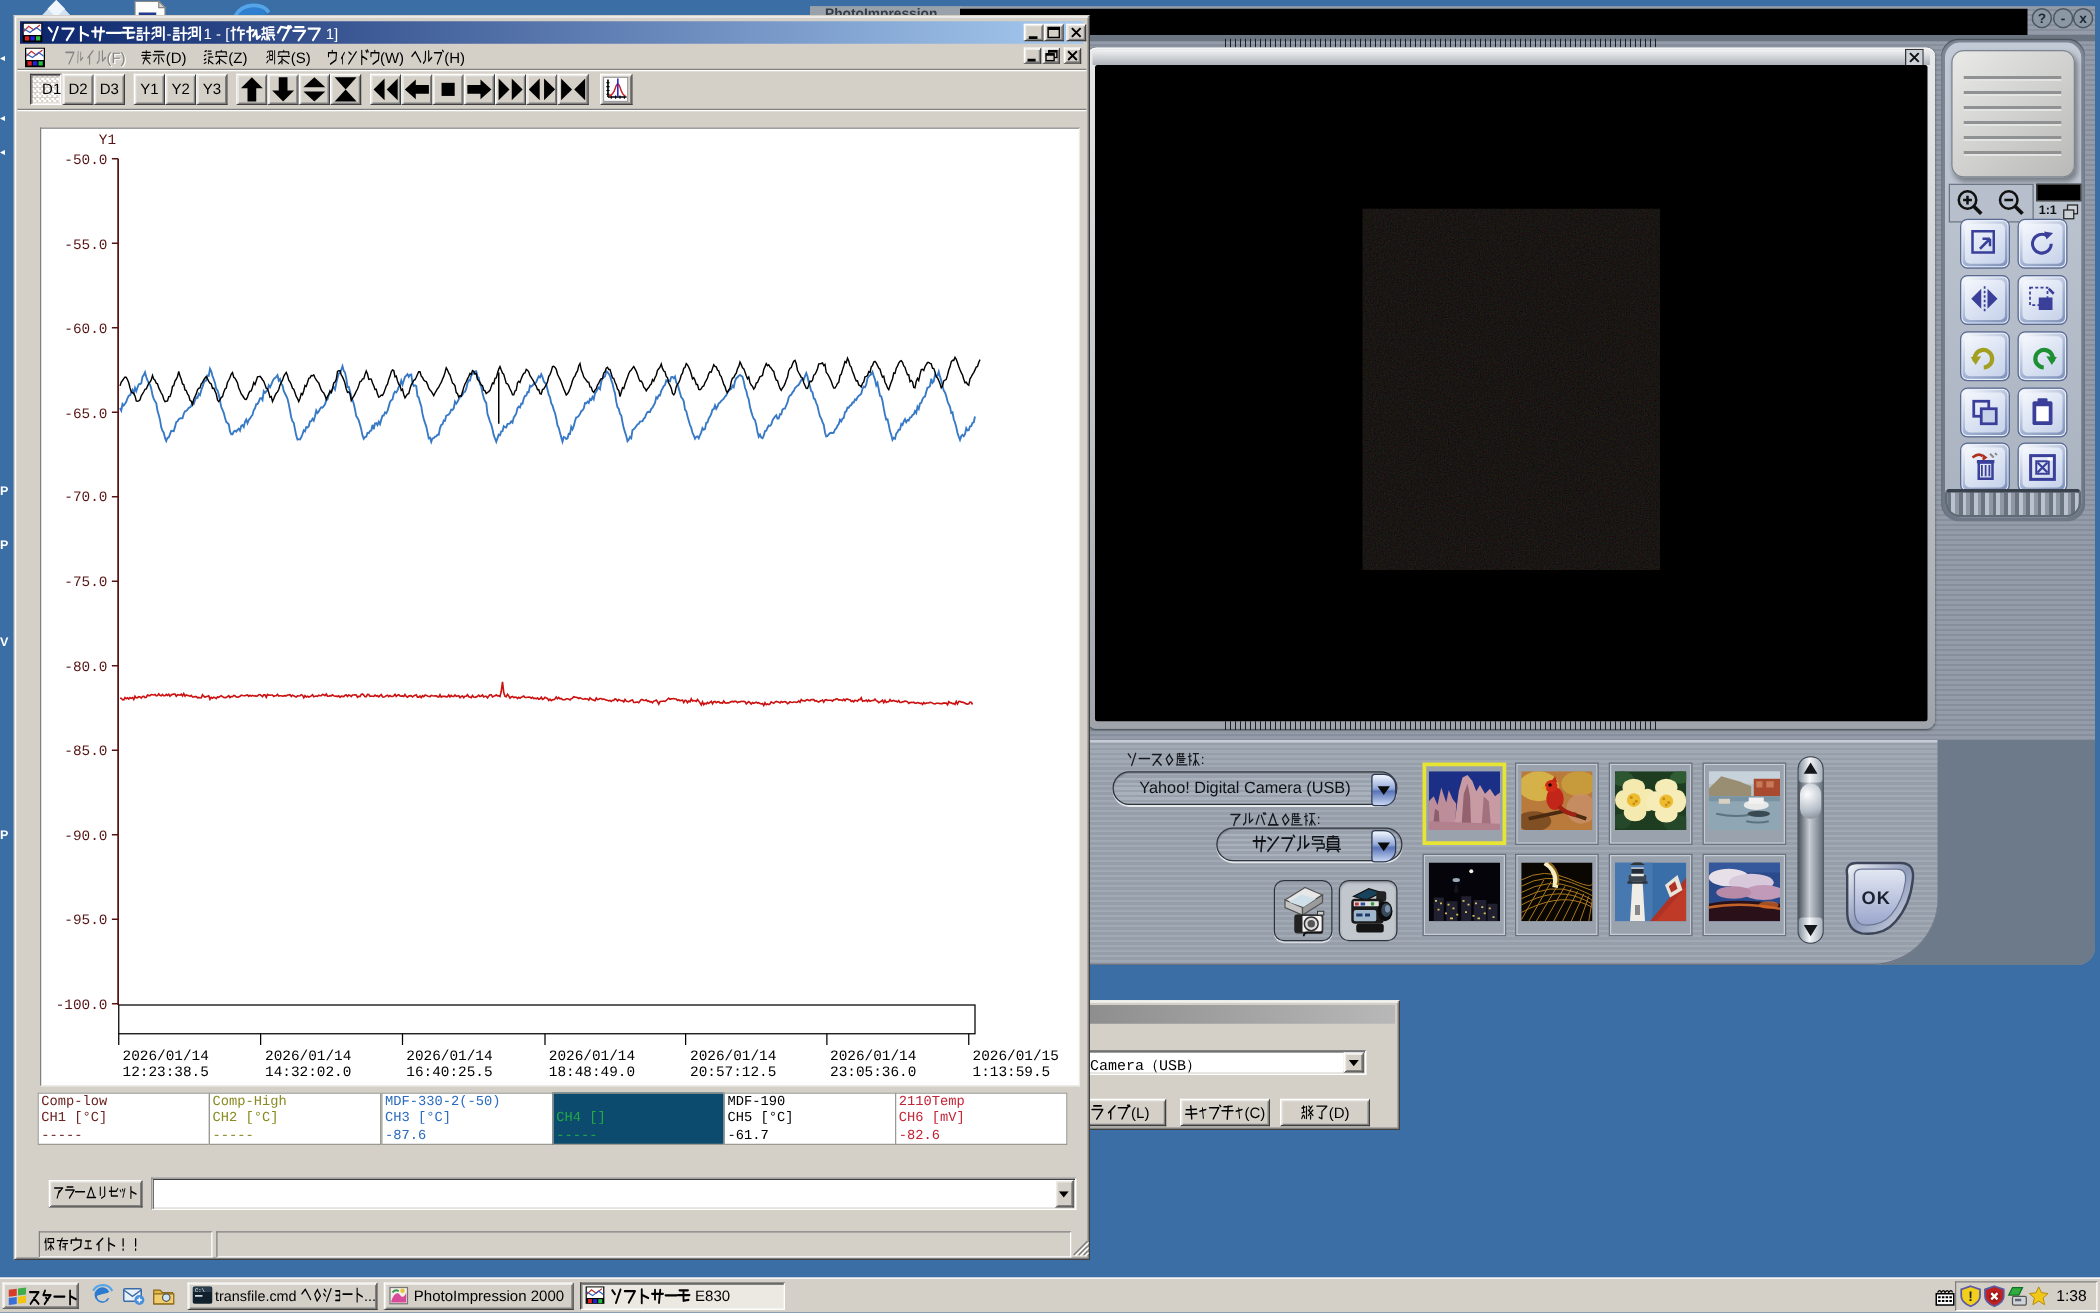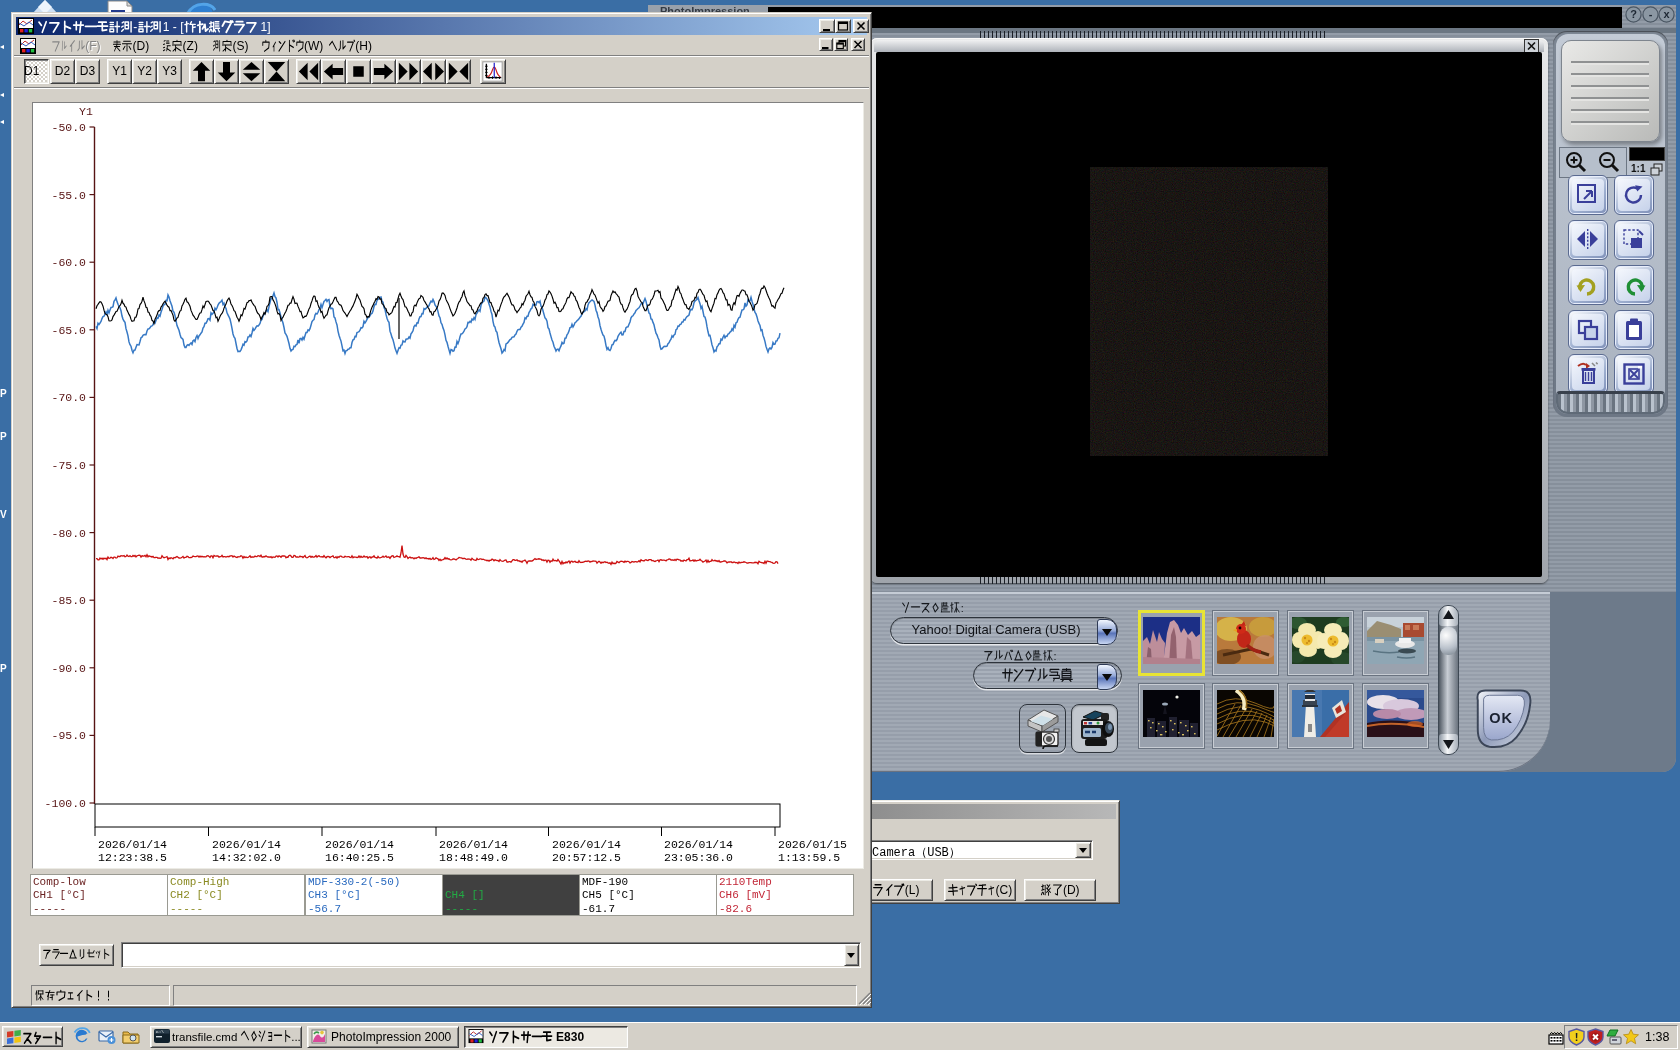--- a/index.html
+++ b/index.html
@@ -607,21 +607,21 @@
       <rect x="2.8" y="5" width="6.5" height="5.5" fill="#d4d0c8" stroke="#000" stroke-width="1.1"></rect>
       <rect x="2.8" y="5" width="6.5" height="1.6" fill="#000"></rect>
     </svg>
     <div class="abs b3" style="left:839px;top:25px;width:14px;height:13px"></div>
     <svg class="ico" style="left:839px;top:25px" width="14" height="13" viewBox="0 0 14 13">
       <path d="M3.5 3 L10.5 10 M10.5 3 L3.5 10" stroke="#000" stroke-width="1.5"></path>
     </svg>
     <div class="abs" style="left:2px;top:42px;width:855px;height:2px;border-top:1px solid #808080;border-bottom:1px solid #fff"></div>
     <div class="abs" style="left:2px;top:74px;width:855px;height:2px;border-top:1px solid #808080;border-bottom:1px solid #fff"></div>
     <div class="abs b3p" style="left:12px;top:46px;width:25px;height:25px;background:conic-gradient(#fff 25%,#d4d0c8 0 50%,#fff 0 75%,#d4d0c8 0) 0 0/4px 4px;"></div>
-    <div class="abs" style="left:12px;top:46px;width:25px;height:25px;text-align:left;font-size:12px;color:#000;padding-top:5px">D1</div>
+    <div class="abs" style="left:12px;top:46px;width:25px;height:25px;text-align:right;font-size:12px;color:#000;padding-top:5px">D1</div>
     <div class="abs b3" style="left:38px;top:46px;width:25px;height:25px;"></div>
     <div class="abs" style="left:38px;top:46px;width:25px;height:25px;text-align:center;font-size:12px;color:#000;padding-top:5px">D2</div>
     <div class="abs b3" style="left:63px;top:46px;width:25px;height:25px;"></div>
     <div class="abs" style="left:63px;top:46px;width:25px;height:25px;text-align:center;font-size:12px;color:#000;padding-top:5px">D3</div>
     <div class="abs b3" style="left:95px;top:46px;width:25px;height:25px;"></div>
     <div class="abs" style="left:95px;top:46px;width:25px;height:25px;text-align:center;font-size:12px;color:#000;padding-top:5px">Y1</div>
     <div class="abs b3" style="left:120px;top:46px;width:25px;height:25px;"></div>
     <div class="abs" style="left:120px;top:46px;width:25px;height:25px;text-align:center;font-size:12px;color:#000;padding-top:5px">Y2</div>
     <div class="abs b3" style="left:145px;top:46px;width:25px;height:25px;"></div>
     <div class="abs" style="left:145px;top:46px;width:25px;height:25px;text-align:center;font-size:12px;color:#000;padding-top:5px">Y3</div>
@@ -739,22 +739,22 @@
       <path d="M64,456.6L65,456.6L66,457.8L67,457.9L68,456.1L69,457.0L70,456.2L71,457.3L72,456.1L73,456.7L74,456.1L75,457.6L76,455.0L77,456.3L78,456.1L79,455.3L80,455.6L81,456.5L82,455.2L83,455.1L84,456.1L85,455.8L86,454.1L87,454.5L88,454.5L89,453.7L90,453.8L91,454.0L92,453.6L93,454.7L94,454.5L95,453.0L96,454.2L97,454.6L98,453.6L99,454.6L100,454.6L101,453.5L102,454.3L103,453.4L104,454.9L105,453.9L106,453.5L107,453.2L108,453.3L109,455.1L110,453.8L111,454.0L112,454.1L113,453.4L114,454.8L115,452.8L116,454.9L117,453.9L118,454.4L119,454.5L120,455.1L121,454.3L122,455.6L123,455.5L124,455.3L125,455.3L126,456.3L127,455.9L128,456.4L129,456.2L130,453.8L131,455.0L132,455.8L133,455.3L134,455.0L135,454.6L136,457.5L137,455.9L138,456.6L139,455.7L140,456.1L141,456.9L142,455.5L143,455.8L144,455.1L145,454.6L146,455.3L147,456.0L148,456.1L149,455.9L150,455.3L151,454.5L152,456.0L153,455.3L154,455.4L155,454.3L156,454.6L157,455.6L158,455.7L159,455.5L160,455.1L161,454.1L162,454.4L163,454.6L164,454.6L165,454.2L166,453.9L167,455.1L168,454.2L169,454.9L170,454.3L171,454.8L172,454.7L173,454.9L174,454.8L175,453.8L176,453.6L177,454.4L178,455.4L179,453.9L180,453.9L181,455.8L182,453.5L183,454.1L184,454.2L185,454.0L186,454.0L187,455.1L188,454.6L189,454.6L190,453.4L191,454.9L192,454.6L193,454.6L194,455.0L195,454.7L196,454.5L197,454.7L198,454.0L199,453.9L200,453.7L201,455.1L202,454.1L203,454.6L204,455.2L205,455.6L206,454.7L207,454.8L208,454.6L209,453.7L210,454.2L211,456.2L212,454.5L213,455.6L214,455.0L215,455.6L216,455.3L217,454.7L218,453.8L219,455.4L220,455.0L221,454.8L222,455.1L223,454.1L224,454.6L225,454.6L226,453.6L227,453.8L228,454.5L229,453.2L230,455.0L231,455.0L232,454.5L233,454.7L234,453.8L235,454.7L236,455.0L237,454.9L238,455.2L239,454.6L240,455.8L241,454.9L242,455.1L243,455.3L244,454.1L245,453.9L246,455.1L247,453.9L248,454.3L249,455.2L250,454.0L251,454.0L252,453.9L253,454.0L254,455.8L255,455.0L256,455.2L257,453.5L258,453.2L259,454.0L260,455.3L261,455.4L262,453.5L263,453.6L264,455.1L265,454.8L266,455.0L267,455.1L268,454.1L269,454.8L270,454.5L271,455.5L272,454.5L273,453.6L274,455.5L275,455.8L276,455.3L277,454.5L278,454.1L279,455.3L280,454.4L281,455.1L282,455.2L283,454.7L284,453.5L285,455.1L286,454.1L287,453.8L288,454.7L289,454.9L290,454.7L291,455.2L292,453.6L293,455.1L294,455.8L295,454.7L296,454.5L297,454.7L298,455.6L299,454.7L300,454.3L301,453.8L302,455.7L303,455.7L304,454.8L305,456.1L306,454.6L307,455.3L308,454.1L309,454.2L310,454.9L311,455.2L312,455.3L313,454.3L314,454.6L315,454.8L316,454.7L317,454.7L318,455.4L319,455.6L320,453.8L321,455.7L322,455.0L323,455.1L324,455.1L325,455.5L326,455.4L327,454.0L328,455.5L329,454.3L330,455.2L331,455.1L332,454.0L333,455.0L334,454.8L335,454.6L336,456.2L337,455.1L338,454.8L339,456.1L340,455.0L341,455.0L342,453.8L343,455.4L344,455.7L345,456.2L346,454.4L347,455.7L348,455.9L349,455.5L350,455.1L351,454.1L352,455.2L353,454.8L354,454.0L355,455.5L356,455.0L357,455.0L358,456.3L359,454.8L360,453.9L361,453.8L362,455.5L363,455.0L364,454.7L365,453.9L366,454.7L367,454.6L368,455.2L369,451.0L370,443.5L371,452.0L372,455.1L373,455.4L374,453.4L375,454.7L376,456.5L377,455.5L378,455.1L379,456.0L380,455.7L381,455.8L382,456.9L383,455.8L384,456.5L385,455.7L386,455.4L387,454.8L388,456.0L389,456.0L390,455.8L391,455.7L392,455.8L393,456.6L394,455.8L395,456.8L396,456.5L397,457.1L398,456.3L399,457.4L400,457.0L401,455.7L402,457.5L403,457.0L404,455.8L405,456.4L406,456.8L407,458.4L408,457.3L409,458.5L410,457.8L411,457.7L412,457.2L413,455.6L414,457.0L415,456.0L416,457.0L417,456.8L418,457.7L419,457.8L420,457.7L421,457.0L422,457.0L423,457.3L424,457.9L425,457.0L426,456.5L427,455.4L428,455.7L429,455.8L430,456.2L431,456.8L432,456.2L433,456.7L434,457.2L435,457.4L436,456.9L437,457.1L438,457.2L439,458.2L440,456.3L441,457.2L442,457.8L443,458.1L444,458.5L445,456.4L446,457.6L447,457.4L448,456.8L449,456.8L450,457.5L451,457.2L452,457.5L453,458.2L454,458.2L455,458.7L456,458.3L457,459.2L458,458.2L459,458.3L460,457.0L461,457.6L462,458.8L463,457.7L464,458.2L465,458.6L466,458.5L467,459.5L468,457.6L469,458.8L470,459.2L471,459.4L472,458.8L473,458.2L474,458.0L475,460.0L476,460.0L477,459.7L478,459.6L479,460.1L480,458.8L481,457.7L482,457.6L483,458.3L484,458.4L485,457.8L486,459.0L487,458.7L488,459.5L489,459.3L490,460.2L491,458.9L492,458.6L493,458.1L494,459.3L495,461.3L496,459.3L497,459.0L498,459.0L499,458.9L500,459.1L501,458.4L502,457.4L503,456.5L504,457.4L505,457.1L506,457.0L507,456.8L508,457.2L509,457.2L510,458.3L511,457.8L512,458.7L513,458.2L514,458.1L515,460.1L516,458.3L517,458.4L518,460.2L519,458.8L520,459.4L521,457.1L522,458.8L523,458.4L524,458.6L525,459.2L526,457.5L527,458.9L528,460.3L529,462.0L530,459.5L531,461.8L532,460.6L533,461.1L534,459.9L535,460.8L536,459.8L537,459.0L538,461.1L539,459.4L540,459.2L541,460.2L542,459.5L543,459.3L544,460.3L545,460.2L546,460.6L547,458.8L548,460.2L549,460.5L550,460.2L551,460.4L552,459.8L553,459.3L554,459.1L555,459.5L556,458.9L557,459.1L558,460.1L559,459.4L560,459.6L561,459.0L562,459.2L563,459.1L564,459.3L565,461.1L566,460.1L567,459.3L568,460.1L569,461.2L570,460.1L571,460.7L572,460.2L573,459.7L574,460.5L575,460.2L576,460.9L577,461.2L578,460.8L579,462.4L580,460.2L581,461.7L582,461.1L583,461.7L584,461.2L585,459.5L586,460.1L587,460.6L588,459.7L589,459.1L590,459.4L591,459.7L592,460.3L593,459.2L594,459.9L595,459.4L596,459.3L597,459.7L598,461.0L599,460.4L600,459.4L601,459.8L602,460.0L603,459.6L604,459.6L605,460.0L606,459.7L607,458.7L608,459.8L609,457.7L610,458.5L611,458.6L612,458.9L613,458.0L614,457.7L615,458.3L616,458.5L617,457.7L618,457.7L619,457.7L620,458.8L621,458.5L622,459.2L623,459.6L624,458.9L625,458.5L626,458.0L627,459.7L628,457.9L629,457.7L630,458.4L631,458.2L632,458.2L633,458.3L634,458.9L635,457.8L636,457.7L637,457.0L638,457.2L639,458.1L640,457.8L641,458.0L642,458.4L643,457.4L644,458.5L645,457.2L646,457.3L647,457.8L648,457.8L649,459.2L650,458.6L651,459.4L652,458.1L653,458.5L654,459.0L655,457.7L656,457.7L657,456.2L658,459.0L659,458.6L660,458.7L661,458.0L662,459.2L663,458.0L664,459.0L665,458.6L666,458.4L667,458.4L668,457.2L669,458.5L670,459.0L671,460.1L672,459.5L673,459.0L674,458.1L675,460.2L676,458.3L677,460.0L678,459.4L679,459.3L680,457.7L681,458.9L682,458.7L683,458.3L684,459.0L685,458.8L686,459.6L687,458.5L688,460.0L689,460.0L690,459.5L691,459.3L692,458.9L693,459.0L694,459.5L695,460.8L696,460.1L697,459.9L698,460.0L699,459.7L700,460.6L701,460.5L702,460.0L703,460.3L704,460.8L705,460.5L706,461.5L707,460.0L708,461.0L709,460.5L710,460.4L711,460.4L712,459.8L713,460.0L714,460.5L715,461.0L716,461.1L717,460.6L718,460.6L719,460.6L720,460.9L721,460.8L722,460.9L723,460.3L724,460.5L725,460.5L726,461.8L727,459.3L728,460.1L729,460.3L730,460.9L731,460.7L732,461.5L733,459.2L734,461.2L735,459.2L736,459.1L737,459.7L738,459.7L739,460.1L740,460.4L741,461.1L742,461.3L743,461.0L744,459.7L745,459.8L746,461.6" fill="none" stroke="#cc1111" stroke-width="1.3"></path>
     </svg>
     <div class="abs mono" style="left:18px;top:861px;width:138px;height:42px;background:#fff;border:1px solid #9a9a92;font-size:11px;line-height:13.4px;color:#6b2222;padding:1px 0 0 2px;white-space:pre">Comp-low
 CH1 [°C]
 -----</div>
     <div class="abs mono" style="left:155px;top:861px;width:138px;height:42px;background:#fff;border:1px solid #9a9a92;font-size:11px;line-height:13.4px;color:#8a8a22;padding:1px 0 0 2px;white-space:pre">Comp-High
 CH2 [°C]
 -----</div>
     <div class="abs mono" style="left:293px;top:861px;width:138px;height:42px;background:#fff;border:1px solid #9a9a92;font-size:11px;line-height:13.4px;color:#2a6abf;padding:1px 0 0 2px;white-space:pre">MDF-330-2(-50)
 CH3 [°C]
--56.7</div>
-    <div class="abs mono" style="left:430px;top:861px;width:138px;height:42px;background:#404040;border:1px solid #9a9a92;font-size:11px;line-height:13.4px;color:#22aa44;padding:1px 0 0 2px;white-space:pre">
+-87.6</div>
+    <div class="abs mono" style="left:430px;top:861px;width:138px;height:42px;background:#0c4a6e;border:1px solid #9a9a92;font-size:11px;line-height:13.4px;color:#22aa44;padding:1px 0 0 2px;white-space:pre">
 CH4 []
 -----</div>
     <div class="abs mono" style="left:567px;top:861px;width:138px;height:42px;background:#fff;border:1px solid #9a9a92;font-size:11px;line-height:13.4px;color:#000000;padding:1px 0 0 2px;white-space:pre">MDF-190
 CH5 [°C]
 -61.7</div>
     <div class="abs mono" style="left:704px;top:861px;width:138px;height:42px;background:#fff;border:1px solid #9a9a92;font-size:11px;line-height:13.4px;color:#c22636;padding:1px 0 0 2px;white-space:pre">2110Temp
 CH6 [mV]
 -82.6</div>
  <div class="abs b3 jp nw" style="left:27px;top:931px;width:75px;height:22px;font-size:10px;text-align:center;padding-top:4px;color:#000"><svg width="8" height="10" viewBox="0 0 100 100" preserveAspectRatio="none" style="display: inline-block; vertical-align: -0.13em; margin: 0px 0.4px; overflow: visible;">
         <path d="M8 14.000000000000002L90 14.000000000000002M88 14.000000000000002L52 52M54 36L34 94" stroke="currentColor" stroke-width="11" fill="none" stroke-linecap="round"></path>
@@ -879,21 +879,21 @@
       <svg width="16" height="15" viewBox="0 0 16 16">
 <rect x="0" y="0" width="16" height="15" fill="#000"></rect>
 <rect x="1" y="1" width="14" height="9" fill="#fff"></rect>
 <path d="M1 7 L5 3 L9 6 L14 2" stroke="#c03030" stroke-width="1" fill="none"></path>
 <path d="M1 5 L6 8 L11 4 L15 7" stroke="#3060c0" stroke-width="1" fill="none"></path>
 <rect x="2" y="11" width="3.4" height="3.4" fill="#e02020"></rect>
 <rect x="6.4" y="11" width="3.4" height="3.4" fill="#2020dd"></rect>
 <rect x="10.8" y="11" width="3.4" height="3.4" fill="#20c040"></rect>
       </svg>
     </div>
-    <div class="abs jp" style="left:488px;top:7px;width:136px;font-size:12px;font-weight:bold;color:#000;white-space:nowrap;overflow:hidden"><svg width="10" height="12" viewBox="0 0 100 100" preserveAspectRatio="none" style="display: inline-block; vertical-align: -0.13em; margin: 0px 0.4px; overflow: visible;">
+    <div class="abs jp" style="left:488px;top:7px;width:136px;font-size:12px;font-weight:normal;color:#000;white-space:nowrap;overflow:hidden"><svg width="10" height="12" viewBox="0 0 100 100" preserveAspectRatio="none" style="display: inline-block; vertical-align: -0.13em; margin: 0px 0.4px; overflow: visible;">
         <path d="M18 10L40 36M84 6L48 94" stroke="currentColor" stroke-width="15" fill="none" stroke-linecap="round"></path>
       </svg><svg width="10" height="12" viewBox="0 0 100 100" preserveAspectRatio="none" style="display: inline-block; vertical-align: -0.13em; margin: 0px 0.4px; overflow: visible;">
         <path d="M8 16L90 16M90 16L40 92" stroke="currentColor" stroke-width="15" fill="none" stroke-linecap="round"></path>
       </svg><svg width="10" height="12" viewBox="0 0 100 100" preserveAspectRatio="none" style="display: inline-block; vertical-align: -0.13em; margin: 0px 0.4px; overflow: visible;">
         <path d="M34 4L34 96M34 40L86 62" stroke="currentColor" stroke-width="15" fill="none" stroke-linecap="round"></path>
       </svg><svg width="10" height="12" viewBox="0 0 100 100" preserveAspectRatio="none" style="display: inline-block; vertical-align: -0.13em; margin: 0px 0.4px; overflow: visible;">
         <path d="M6 34L94 34M30 8L30 72M72 8L62 94" stroke="currentColor" stroke-width="15" fill="none" stroke-linecap="round"></path>
       </svg><svg width="10" height="12" viewBox="0 0 100 100" preserveAspectRatio="none" style="display: inline-block; vertical-align: -0.13em; margin: 0px 0.4px; overflow: visible;">
         <path d="M4 44L96 44" stroke="currentColor" stroke-width="15" fill="none" stroke-linecap="round"></path>
       </svg><svg width="10" height="12" viewBox="0 0 100 100" preserveAspectRatio="none" style="display: inline-block; vertical-align: -0.13em; margin: 0px 0.4px; overflow: visible;">

